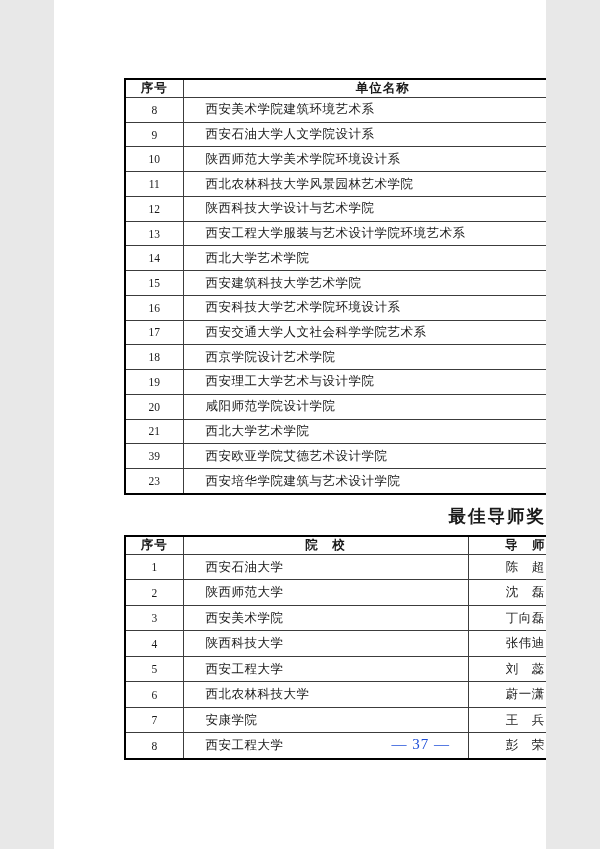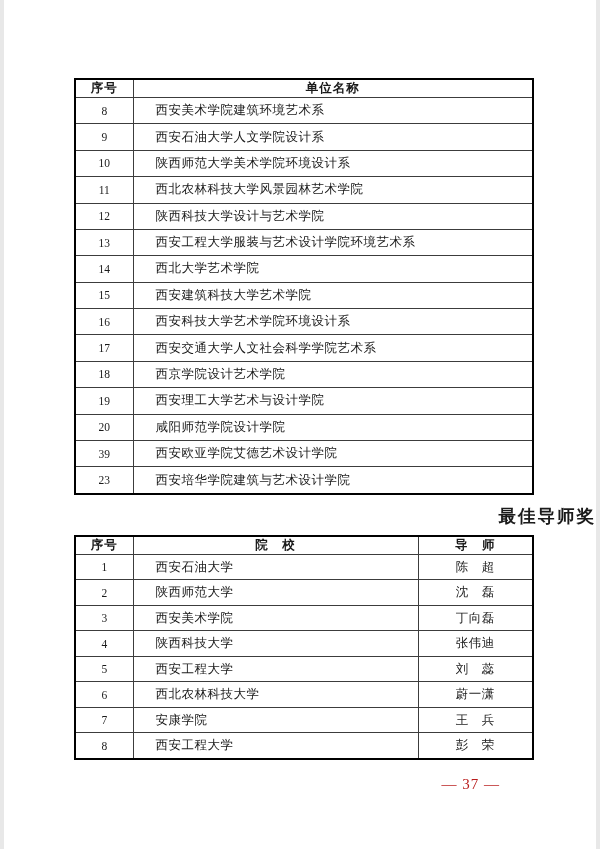--- a/index.html
+++ b/index.html
@@ -2,21 +2,21 @@
 <html><head>
 <meta charset="utf-8">
 <style>
   html, body {
     margin: 0;
     padding: 0;
     background: #e8e8e8;
   }
   .page {
     position: relative;
-    width: 592px;
+    width: 492px;
     height: 849px;
     margin: 0 auto;
     background: #ffffff;
     font-family: "Liberation Serif", "DejaVu Serif", serif;
     color: #1a1a1a;
     overflow: hidden;
   }
   table.doc-table {
     position: absolute;
     border-collapse: collapse;
@@ -70,25 +70,25 @@
     top: 504px;
     left: 0;
     width: 100%;
     text-align: right;
     font-weight: bold;
     font-size: 17.5px;
     letter-spacing: 2px;
   }
   .page-number {
     position: absolute;
-    top: 776px;
+    top: 736px;
     right: 96px;
     font-size: 15px;
     letter-spacing: 1px;
-    color: #b91c1c;
+    color: #1d4ed8;
   }
 </style>
 </head>
 <body>
 
 <div class="page">
 
   <table class="doc-table" id="unit-table">
     <colgroup>
       <col style="width:58px">
@@ -145,20 +145,24 @@
           <td class="cell-serial">18</td>
           <td class="cell-name">西京学院设计艺术学院</td>
         </tr>
         <tr>
           <td class="cell-serial">19</td>
           <td class="cell-name">西安理工大学艺术与设计学院</td>
         </tr>
         <tr>
           <td class="cell-serial">20</td>
           <td class="cell-name">咸阳师范学院设计学院</td>
+        </tr>
+        <tr>
+          <td class="cell-serial">21</td>
+          <td class="cell-name">西北大学艺术学院</td>
         </tr>
         <tr>
           <td class="cell-serial">39</td>
           <td class="cell-name">西安欧亚学院艾德艺术设计学院</td>
         </tr>
         <tr>
           <td class="cell-serial">23</td>
           <td class="cell-name">西安培华学院建筑与艺术设计学院</td>
         </tr>
       </tbody>

